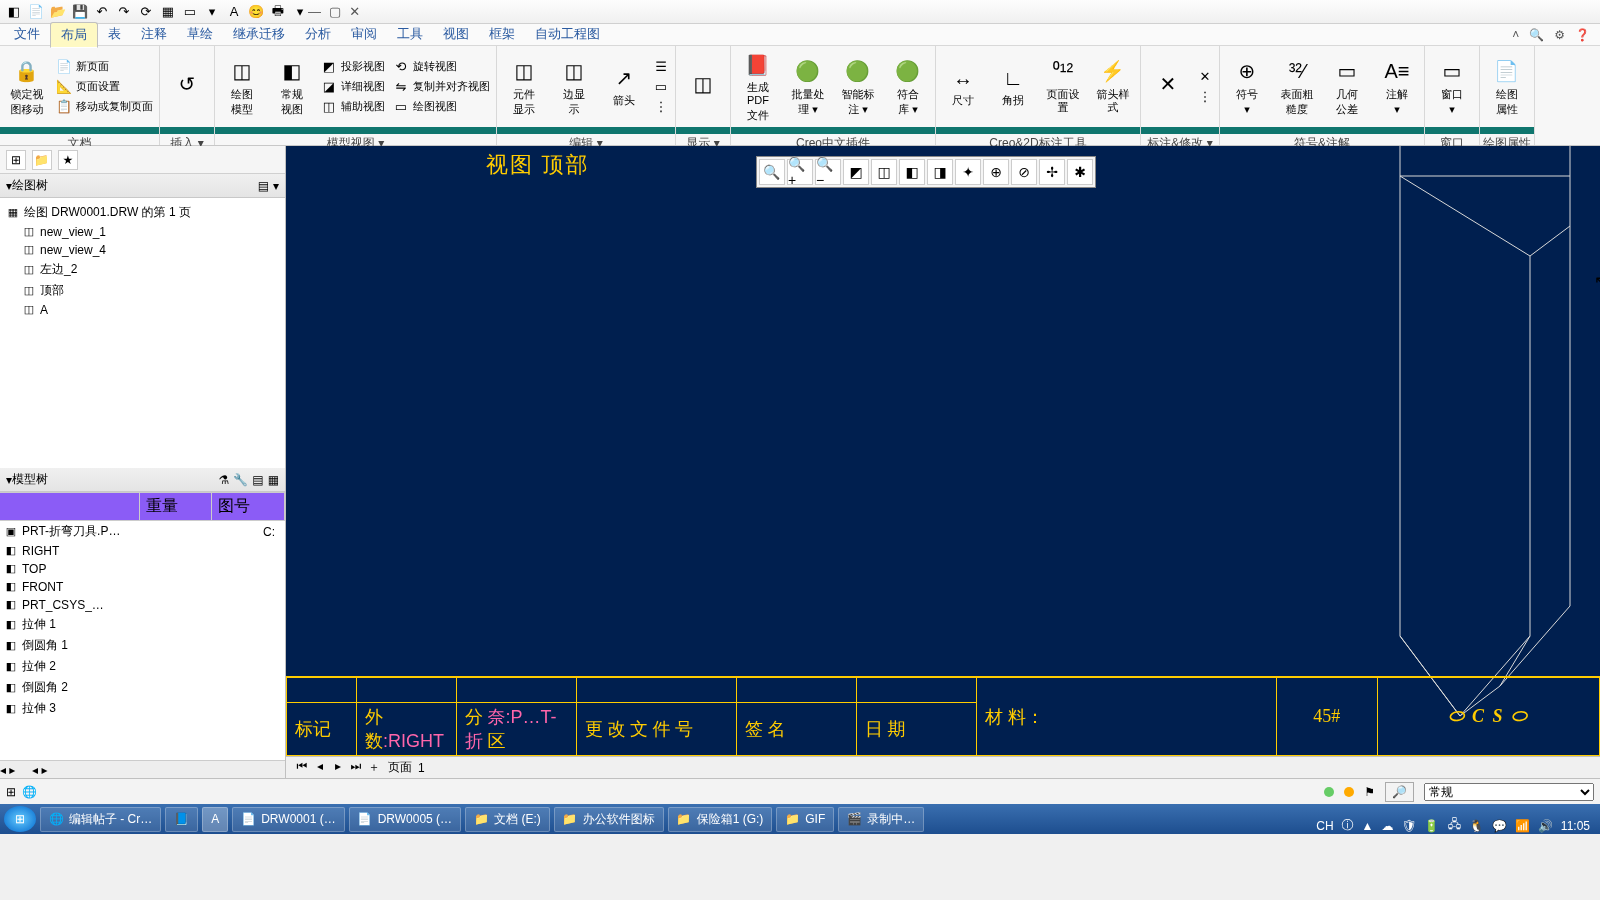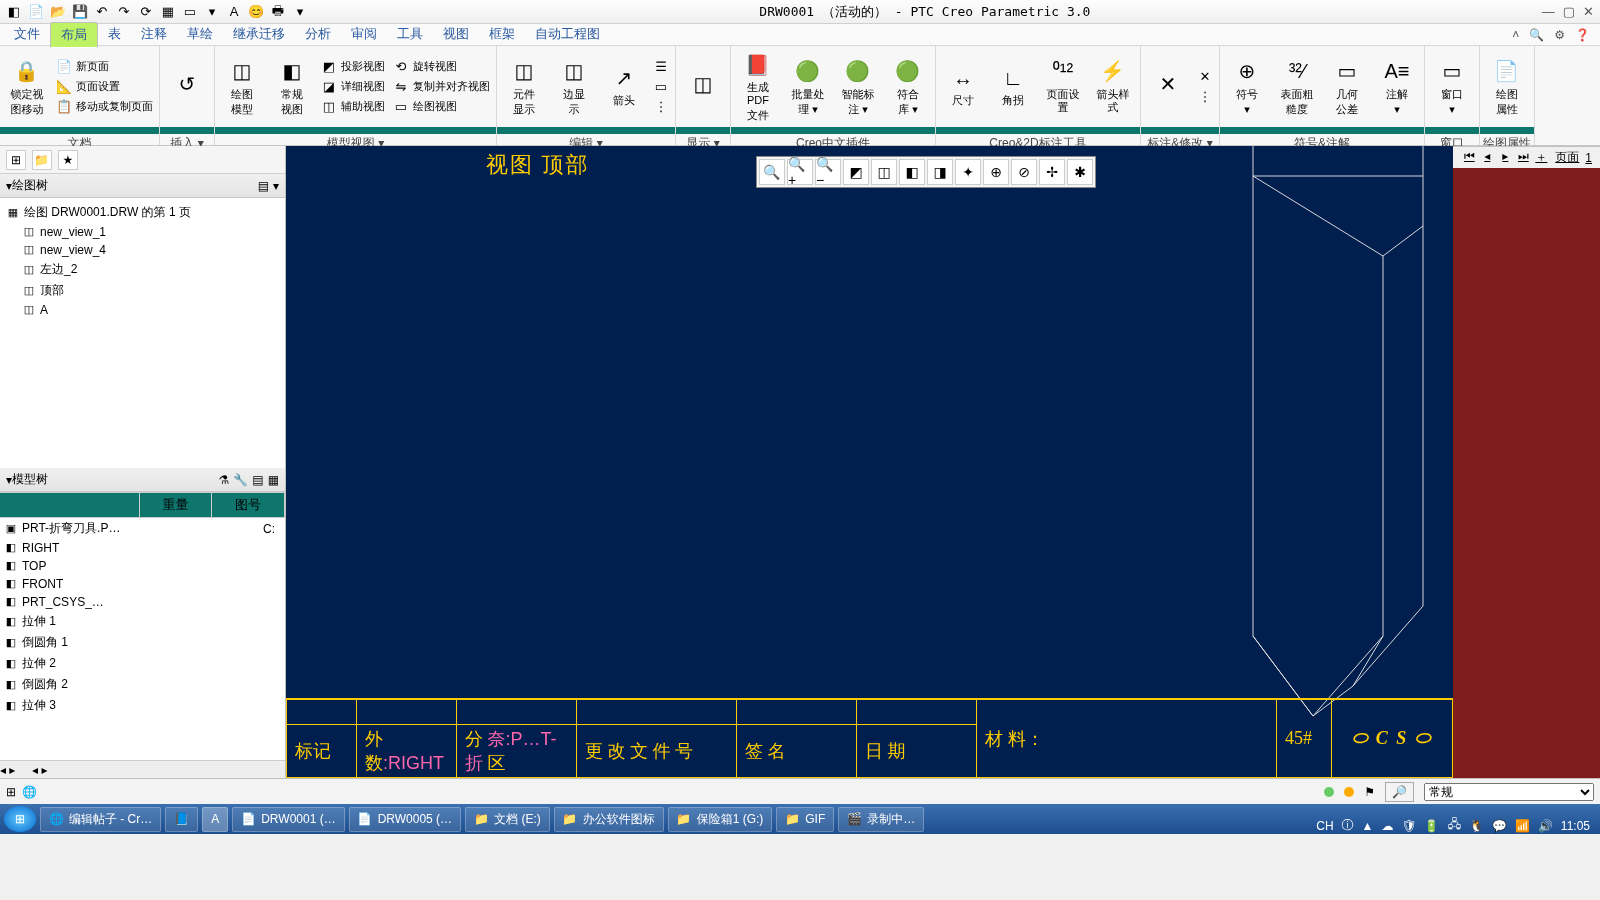--- a/index.html
+++ b/index.html
@@ -9,21 +9,21 @@
 .titlebar { height:24px; background:linear-gradient(#fdfdfd,#f0f0f0); display:flex; align-items:center; padding:0 6px; border-bottom:1px solid #d0d0d0; }
 .titlebar .qat { display:flex; gap:6px; align-items:center; }
 .titlebar .qat span { width:16px; height:16px; display:inline-flex; align-items:center; justify-content:center; font-size:13px; }
 .titlebar .title { flex:1; text-align:center; font-size:13px; font-family:monospace; }
 .titlebar .winbtns { display:flex; gap:8px; font-size:13px; color:#555;}
 .titlebar .winbtns span{cursor:pointer;}
 
 
 .menurow { height:22px; background:#fafafa; display:flex; align-items:center; padding:0 4px; border-bottom:1px solid #d8d8d8;}
 .menurow .tab { padding:3px 10px; font-size:13px; color:#2a5aa0; cursor:pointer;}
-.menurow .tab.active { background:#bef264; border:1px solid #c0c0c0; border-bottom:1px solid #fff; border-radius:3px 3px 0 0;}
+.menurow .tab.active { background:#fef9c3; border:1px solid #c0c0c0; border-bottom:1px solid #fff; border-radius:3px 3px 0 0;}
 .menurow .right { margin-left:auto; display:flex; gap:10px; padding-right:6px; color:#555;}
 
 
 .ribbon { height:100px; background:#f7f7f7; border-bottom:1px solid #c8c8c8; display:flex; }
 .group { border-right:1px solid #d8d8d8; display:flex; flex-direction:column; }
 .group .body { flex:1; display:flex; align-items:center; padding:2px 4px; gap:4px;}
 .group .label { height:18px; text-align:center; font-size:12px; color:#444; border-top:7px solid #0f766e; padding-top:1px;}
 .bigbtn { width:46px; display:flex; flex-direction:column; align-items:center; justify-content:center; font-size:11px; line-height:13px; text-align:center; gap:2px; cursor:pointer; padding:2px;}
 .bigbtn .ico { width:28px; height:28px; display:flex; align-items:center; justify-content:center; font-size:20px; border:1px solid transparent;}
 .smallstack { display:flex; flex-direction:column; gap:2px; font-size:11px;}
@@ -34,38 +34,38 @@
 .main { display:flex; height:632px; }
 .leftpanel { width:286px; background:#f5f5f5; border-right:1px solid #c0c0c0; display:flex; flex-direction:column;}
 .lp-toolbar { height:28px; display:flex; align-items:center; gap:6px; padding:0 6px; border-bottom:1px solid #d0d0d0;}
 .lp-toolbar span{width:20px;height:20px;border:1px solid #ccc;background:#fff;display:inline-flex;align-items:center;justify-content:center;font-size:12px;}
 .panel-head { background:linear-gradient(#f0f0f0,#e4e4e4); padding:3px 6px; border-bottom:1px solid #c8c8c8; display:flex; align-items:center; font-size:12px;}
 .panel-head .sp{margin-left:auto;display:flex;gap:4px;}
 .tree { flex:0 0 auto; height:270px; overflow:auto; background:#fff; font-size:12px; padding:4px 2px;}
 .tree .node{display:flex;align-items:center;gap:4px;padding:2px 4px;white-space:nowrap;}
 .tree .ind1{padding-left:20px;}
 .ticon{width:14px;height:14px;display:inline-block;font-size:11px;text-align:center;}
-.modeltree-hdr{display:flex;background:#0f766e;border-top:1px solid #ccc;border-bottom:1px solid #ccc;font-size:13px;text-align:center;}
+.modeltree-hdr{display:flex;background:#8b5cf6;border-top:1px solid #ccc;border-bottom:1px solid #ccc;font-size:16px;}
 .modeltree-hdr div{padding:3px 6px;border-right:1px solid #ccc;}
 .modeltree{flex:1;overflow:auto;background:#fff;font-size:12px;}
 .modeltree .node{display:flex;align-items:center;gap:4px;padding:2px 4px;white-space:nowrap;}
 .hsb{height:18px;background:#eee;border-top:1px solid #ccc;display:flex;align-items:center;}
 
 
-.canvaswrap { flex:1; display:flex; flex-direction:row; background:#7f1d1d;text-decoration:underline;}
+.canvaswrap { flex:1; display:flex; flex-direction:column; background:#1d4ed8;}
 .viewport { flex:1; position:relative; overflow:hidden; background:#001f4f;}
 .viewlabel{position:absolute;top:4px;left:200px;color:#ffcc00;font-size:22px;font-family:SimSun;letter-spacing:2px;}
 .floatbar{position:absolute;top:10px;left:470px;background:#f4f4f4;border:1px solid #888;display:flex;padding:2px;gap:2px;}
 .floatbar span{width:26px;height:26px;border:1px solid #ccc;background:#fff;display:inline-flex;align-items:center;justify-content:center;font-size:14px;}
 .geom{position:absolute;right:-10px;top:-10px;}
 .titleblock{position:absolute;bottom:0;left:0;right:0;height:80px;border-top:1px solid #ffcc00;}
 .titleblock table{width:100%;height:100%;border-collapse:collapse;}
 .titleblock td{border:1px solid #ffcc00;color:#ffcc00;font-size:18px;font-family:SimSun;padding:2px 8px;vertical-align:middle;}
 .cs-logo{color:#e03030;font-style:italic;font-weight:bold;font-size:26px;letter-spacing:2px;text-align:center;margin-left:40px;}
-.material-val{color:#ff66aa;font-size:22px;text-align:left;}
+.material-val{color:#ff66aa;font-size:22px;text-align:center;}
 
 .pagebar{height:22px;background:#f0f0f0;border-top:1px solid #c0c0c0;display:flex;align-items:center;gap:6px;padding:0 8px;font-size:12px;}
 .pagebar .nav{display:flex;gap:2px;}
 .pagebar .nav span{width:16px;text-align:center;cursor:pointer;}
 
 
 .status{height:26px;background:#f3f3f3;border-top:1px solid #c0c0c0;display:flex;align-items:center;padding:0 6px;gap:8px;font-size:12px;}
 .status .left{display:flex;gap:6px;}
 .status .right{margin-left:auto;display:flex;align-items:center;gap:10px;}
 .status select{font-size:12px;width:170px;}
@@ -93,21 +93,20 @@
     <span>↷</span>
     <span>⟳</span>
     <span>▦</span>
     <span>▭</span>
     <span>▾</span>
     <span>A</span>
     <span>😊</span>
     <span>🖶</span>
     <span>▾</span>
   </div>
-  <div class="title">DRW0001 （活动的） - PTC Creo Parametric 3.0</div>
   <div class="winbtns">
     <span>—</span>
     <span>▢</span>
     <span>✕</span>
   </div>
 </div>
 
 <div class="menurow">
   <div id="menutabs" style="display: flex;">
       <div class="tab">文件</div>

